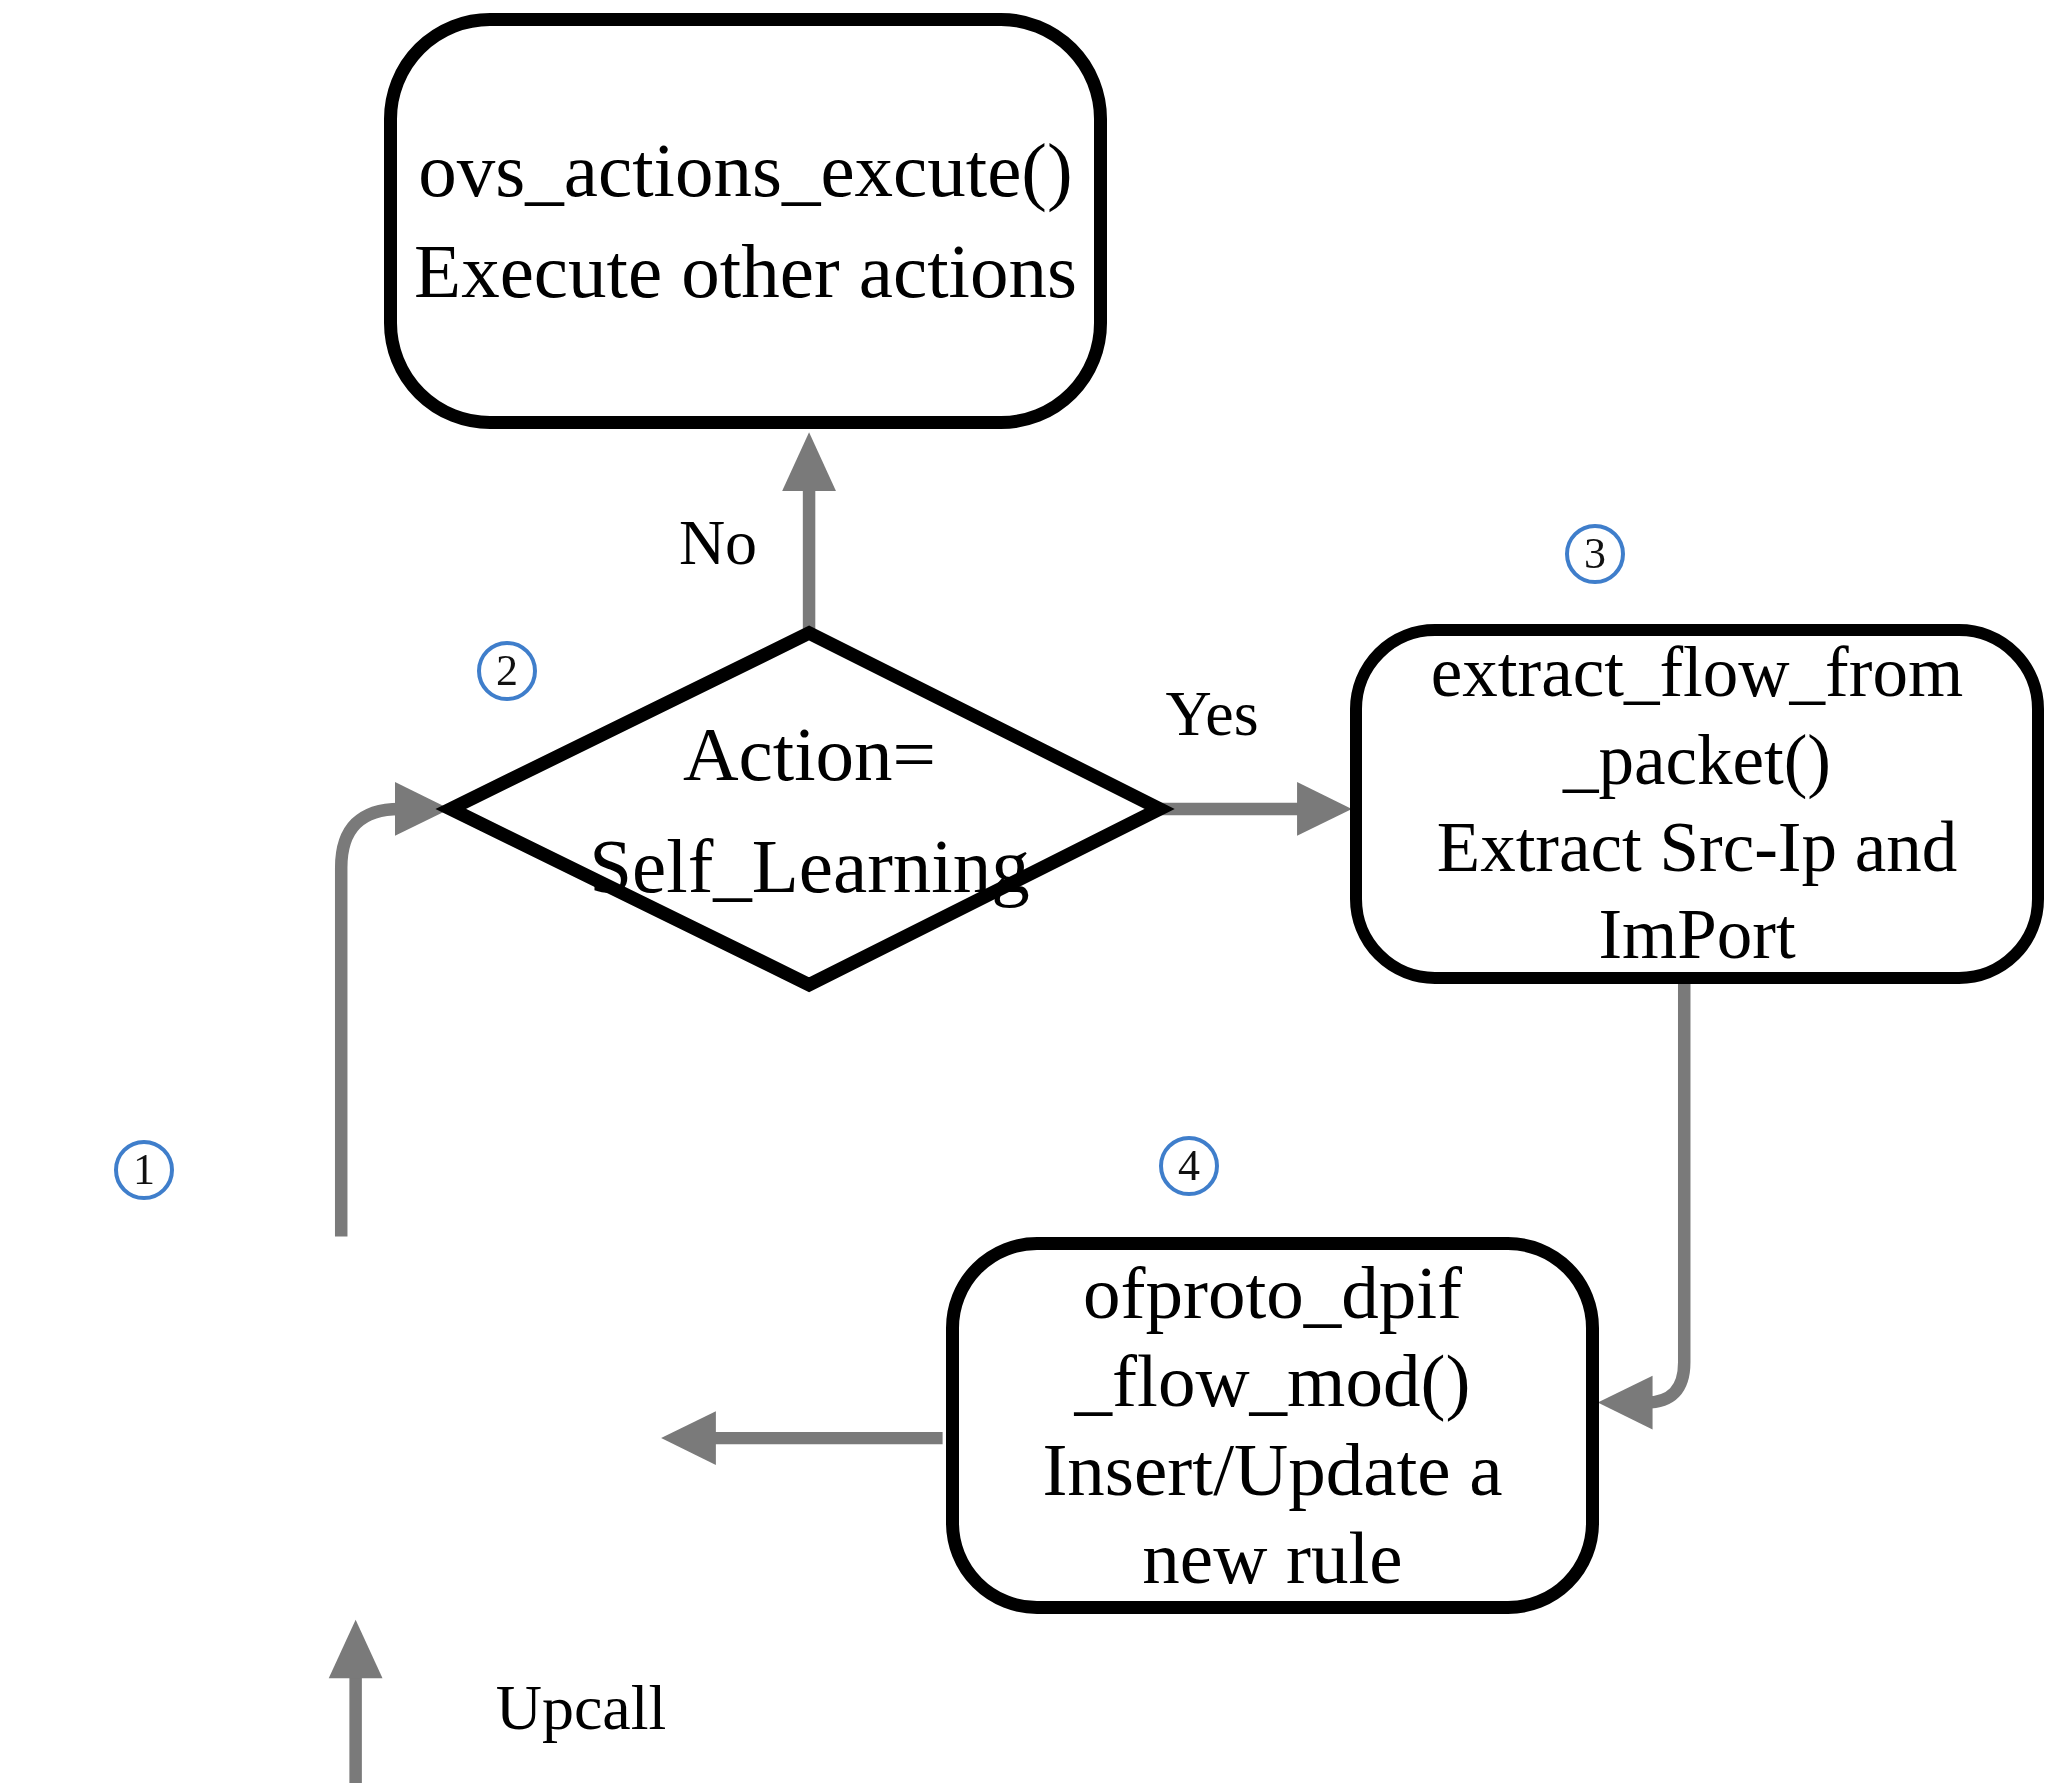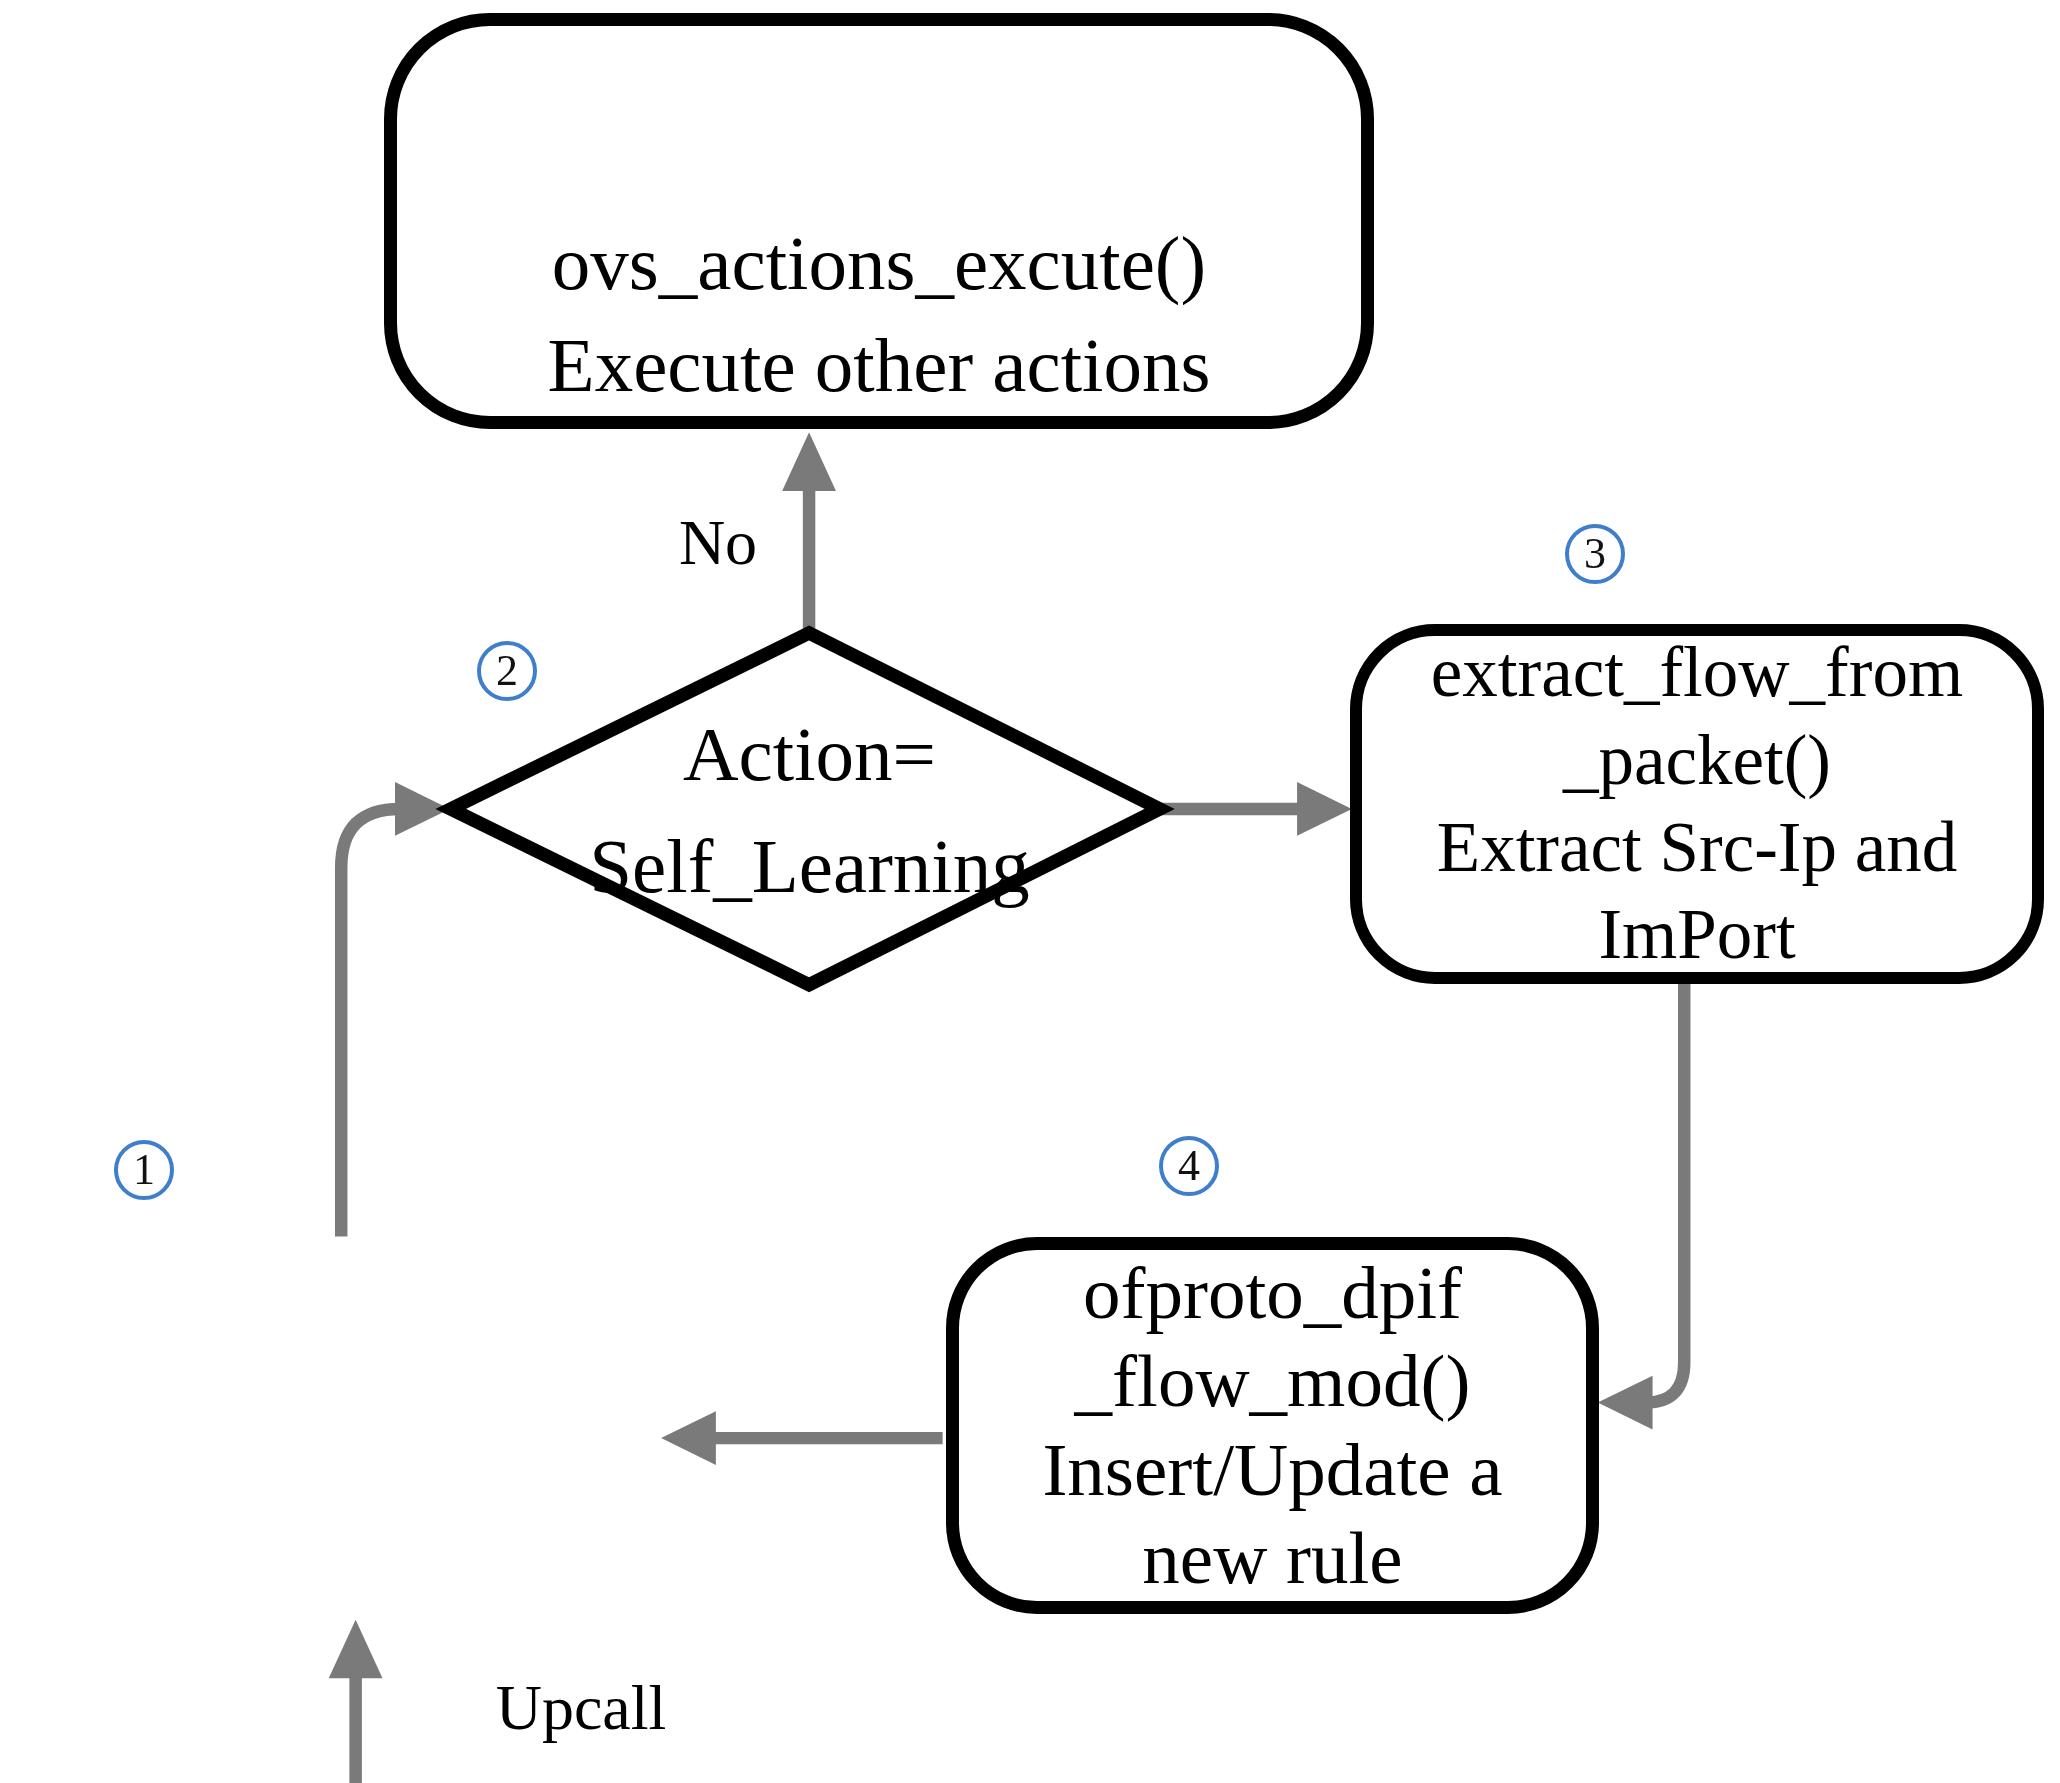--- a/index.html
+++ b/index.html
@@ -36,21 +36,21 @@
     border: 13.4px solid var(--node-border);
     display: flex;
     align-items: center;
     justify-content: center;
   }
   .node-label, .diamond-label-text {
     white-space: pre-line;
     text-align: center;
     color: var(--node-text);
   }
-  #node-execute { left: 384px; top: 13.4px;  width: 990px; height: 416px; border-radius: 106px; align-items: flex-end; }
+  #node-execute { left: 384px; top: 13.4px;  width: 723px; height: 416px; border-radius: 106px; }
   #node-execute .node-label { font-size: 77px; line-height: 1.32; }
 
   #node-extract { left: 1350px; top: 624px; width: 694px; height: 360px; border-radius: 85px; border-width: 12.5px; }
   #node-extract .node-label { font-size: 71px; line-height: 1.23; font-family: Liberation Serif, serif; }
 
   #node-flowmod { left: 946px; top: 1237px; width: 653px; height: 377px; border-radius: 91px; }
   #node-flowmod .node-label { font-size: 75px; line-height: 1.18; }
 
   #node-lookup { left: 21px; top: 1234px; width: 640px; height: 379px; border-radius: 106px; }
   #node-lookup .node-label { font-size: 81px; line-height: 1.2; }
@@ -141,20 +141,21 @@
 new rule</div>
   </div>
 
 
   <div id="decision-label">
     <div class="diamond-label-text">Action=
 Self_Learning</div>
   </div>
 
   <div class="edge-label" id="edge-label-no">No</div>
+  <div class="edge-label" id="edge-label-yes">Yes</div>
   <div class="edge-label" id="edge-label-upcall">Upcall</div>
 
   <div class="step-badge" id="badge-1">
     <span class="badge-digit">1</span>
   </div>
   <div class="step-badge" id="badge-2">
     <span class="badge-digit">2</span>
   </div>
   <div class="step-badge" id="badge-3">
     <span class="badge-digit">3</span>

